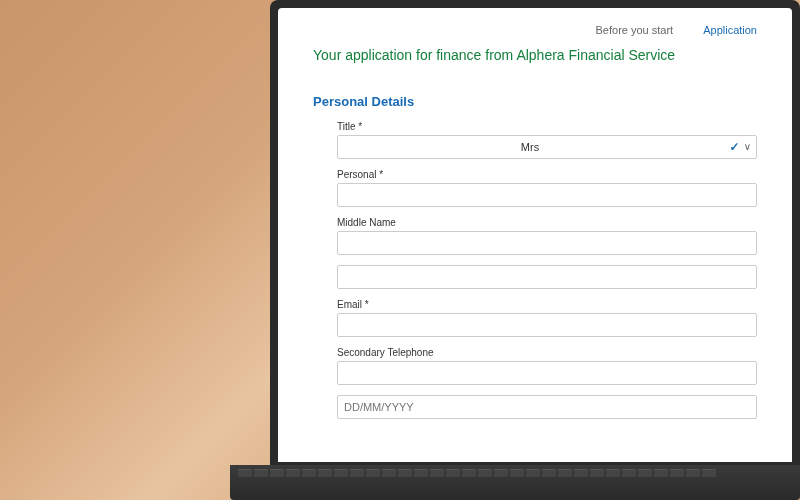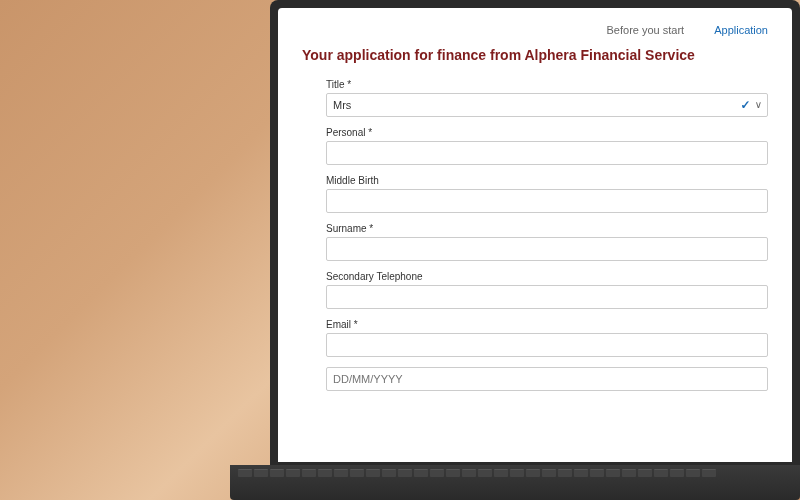--- a/index.html
+++ b/index.html
@@ -72,21 +72,21 @@
     .key {
       width: 14px;
       height: 8px;
       background: #444;
       border-radius: 1px;
       border-top: 1px solid #555;
     }
 
     
     .form-content {
-      padding: 10px 24px;
+      padding: 10px 35px;
       height: 100%;
       overflow-y: auto;
     }
 
     
     .top-nav {
       display: flex;
       justify-content: flex-end;
       gap: 30px;
       padding: 6px 0 10px 0;
@@ -99,23 +99,23 @@
       cursor: pointer;
     }
 
     .nav-item.active {
       color: #1a6bb5;
     }
 
     
     .page-title {
       font-size: 14px;
-      font-weight: bold;
-      color: #7f1d1d;
-      margin-bottom: 13px;
+      font-weight: normal;
+      color: #15803d;
+      margin-bottom: 28px;
       line-height: 1.4;
     }
 
     
     .section-heading {
       font-size: 13px;
       font-weight: bold;
       color: #1a6bb5;
       margin-bottom: 12px;
     }
@@ -156,20 +156,21 @@
       width: 100%;
       height: 24px;
       border: 1px solid #ccc;
       border-radius: 2px;
       padding: 0 40px 0 6px;
       font-size: 11px;
       color: #333;
       background: #fff;
       appearance: none;
       outline: none;
+      text-align: center;
     }
 
     .select-icons {
       position: absolute;
       right: 6px;
       display: flex;
       align-items: center;
       gap: 4px;
       pointer-events: none;
     }
@@ -208,20 +209,21 @@
   <div class="screen">
     <div class="form-content">
 
       <div class="top-nav">
         <span class="nav-item">Before you start</span>
         <span class="nav-item active">Application</span>
       </div>
 
       <div class="page-title">Your application for finance from Alphera Financial Service</div>
 
+      <div class="section-heading">Personal Details</div>
 
       <div class="form-group">
         <label class="form-label">Title *</label>
         <div class="select-wrapper">
           <select class="select-input">
             <option>Mrs</option>
             <option>Mr</option>
             <option>Ms</option>
             <option>Miss</option>
             <option>Dr</option>
@@ -232,37 +234,36 @@
           </div>
         </div>
       </div>
 
       <div class="form-group">
         <label class="form-label">Personal *</label>
         <input class="form-input" type="text" style="">
       </div>
 
       <div class="form-group">
-        <label class="form-label">Middle Birth</label>
-        <input class="form-input" type="text" style="">
-      </div>
-
-      <div class="form-group">
-        <label class="form-label">Surname *</label>
-        <input class="form-input" type="text" style="">
-      </div>
-
+        <label class="form-label">Middle Name</label>
+        <input class="form-input" type="text" style="">
+      </div>
+
+      <div class="form-group">
+        <input class="form-input" type="text" style="">
+      </div>
+
+
+      <div class="form-group">
+        <label class="form-label">Email *</label>
+        <input class="form-input" type="text" style="">
+      </div>
 
       <div class="form-group">
         <label class="form-label">Secondary Telephone</label>
-        <input class="form-input" type="text" style="">
-      </div>
-
-      <div class="form-group">
-        <label class="form-label">Email *</label>
         <input class="form-input" type="text" style="">
       </div>
 
       <div class="form-group">
         <input class="form-input" type="text" placeholder="DD/MM/YYYY" style="">
       </div>
 
     </div>
   </div>
 </div>

